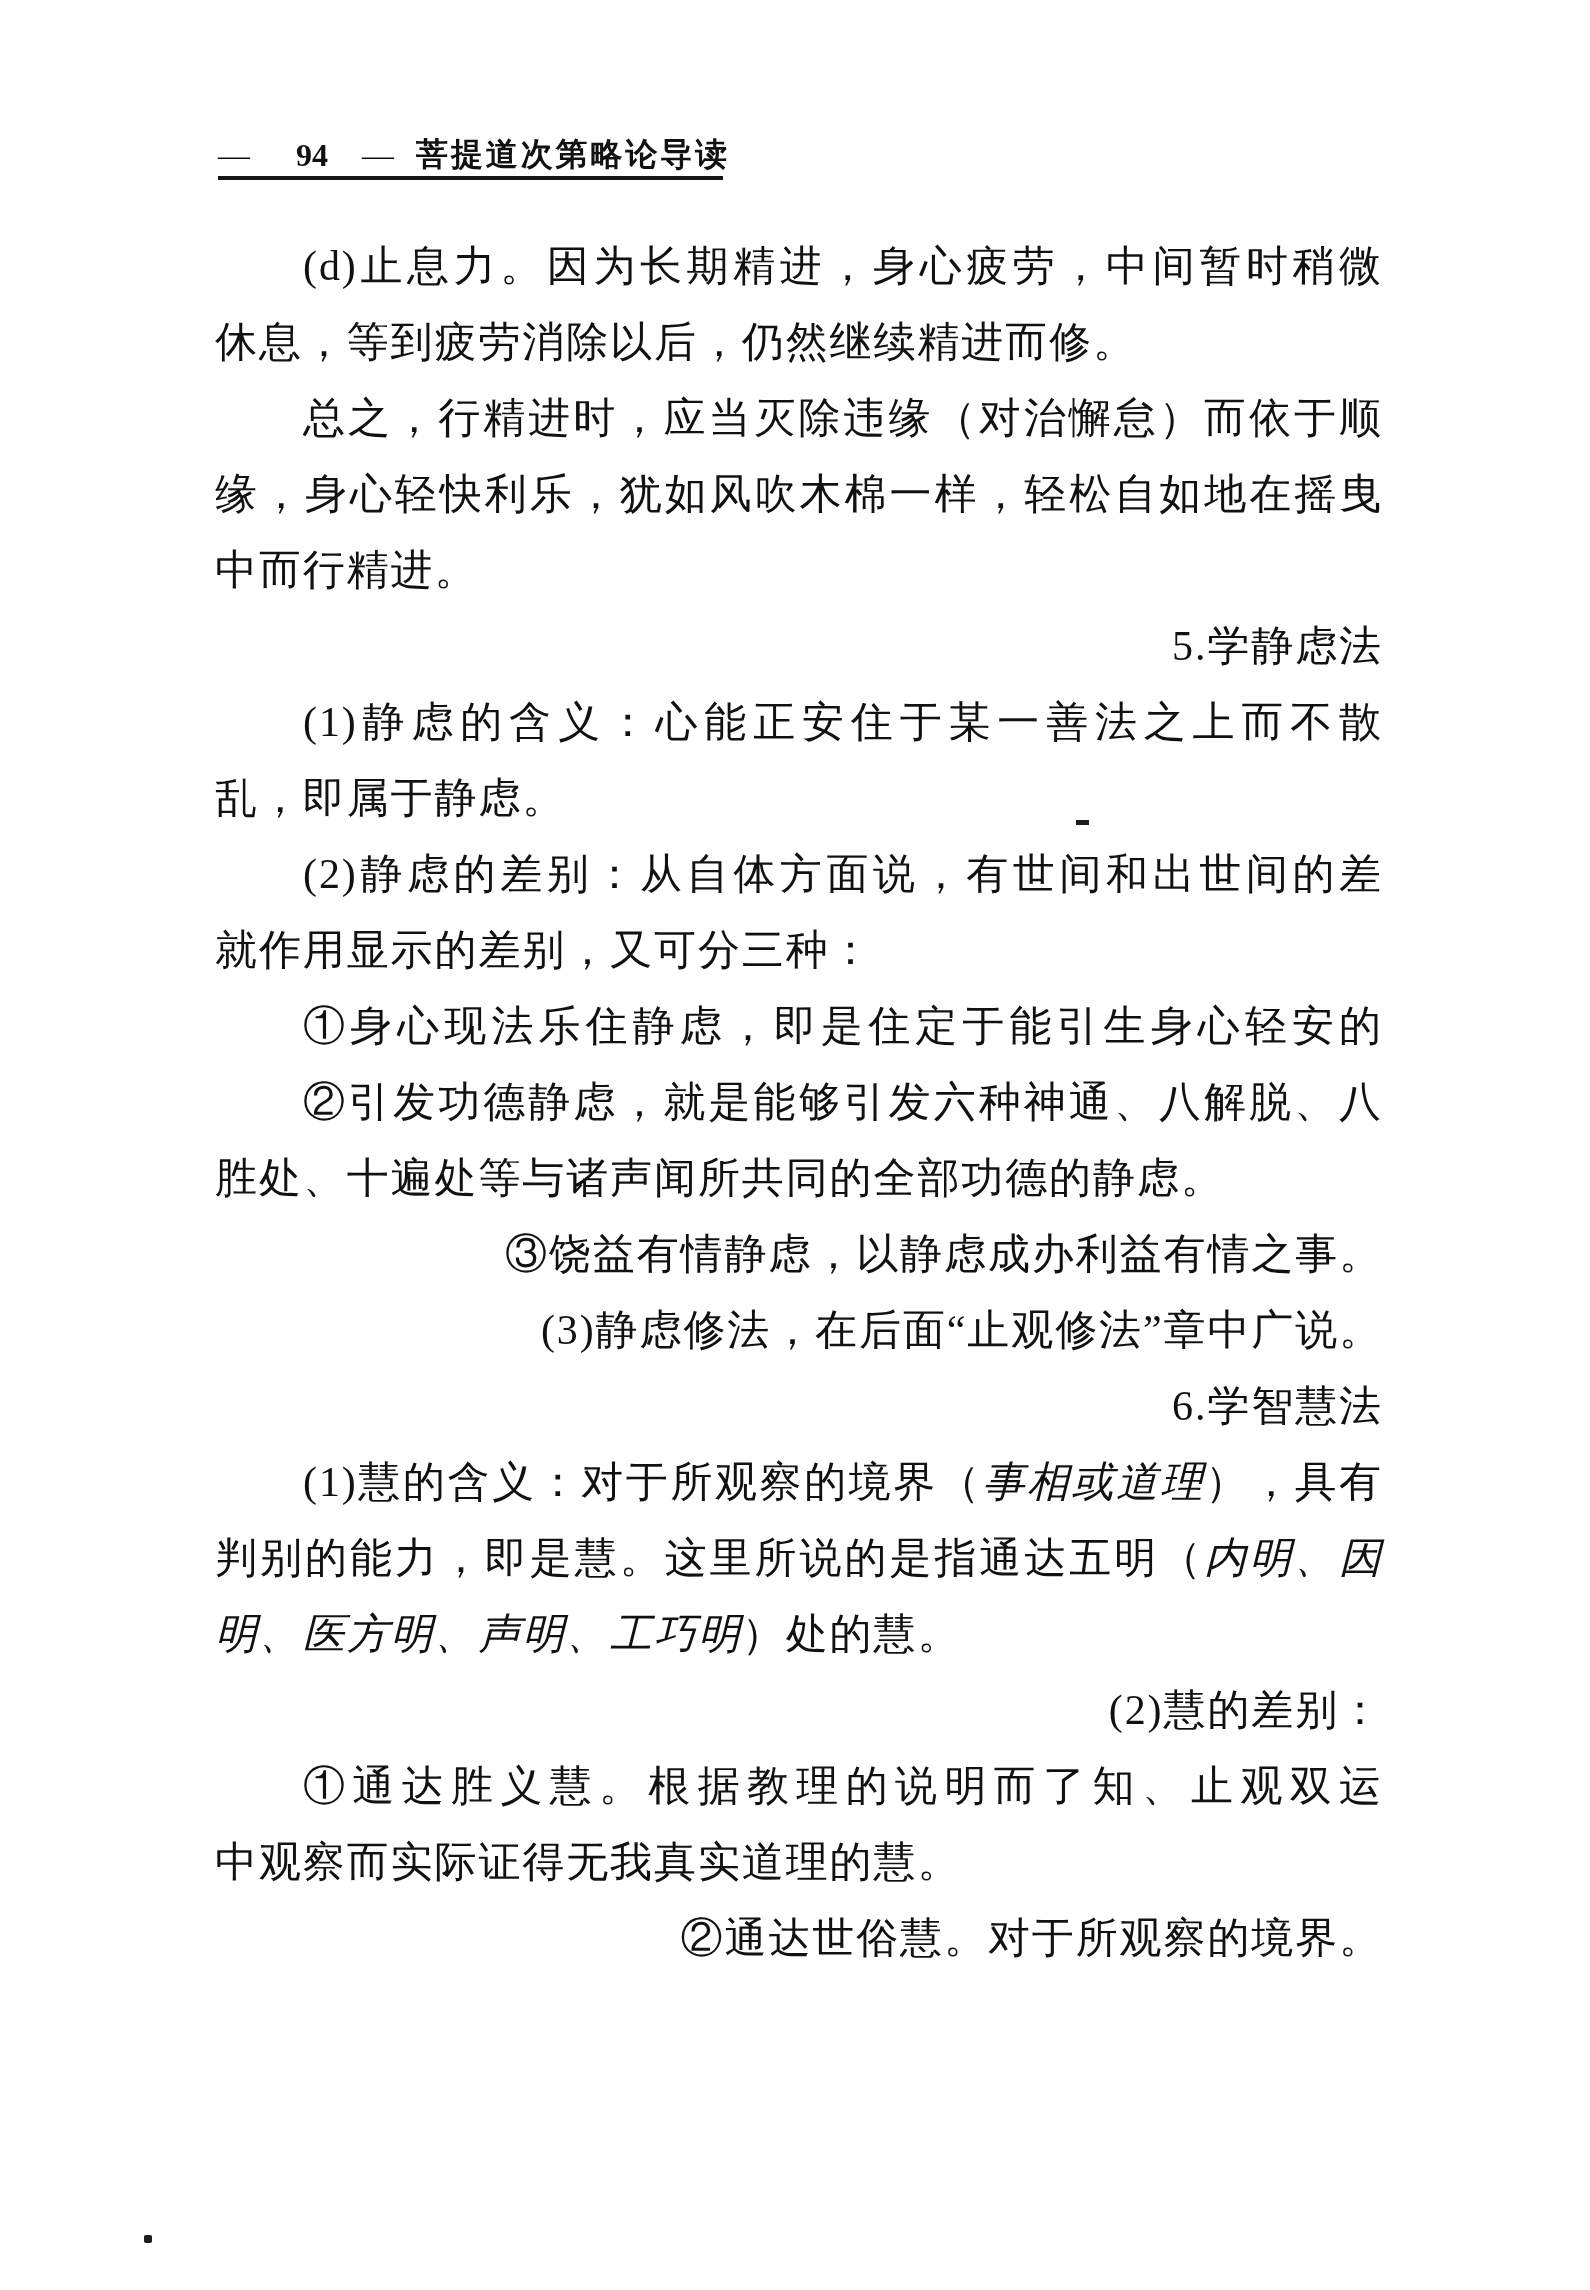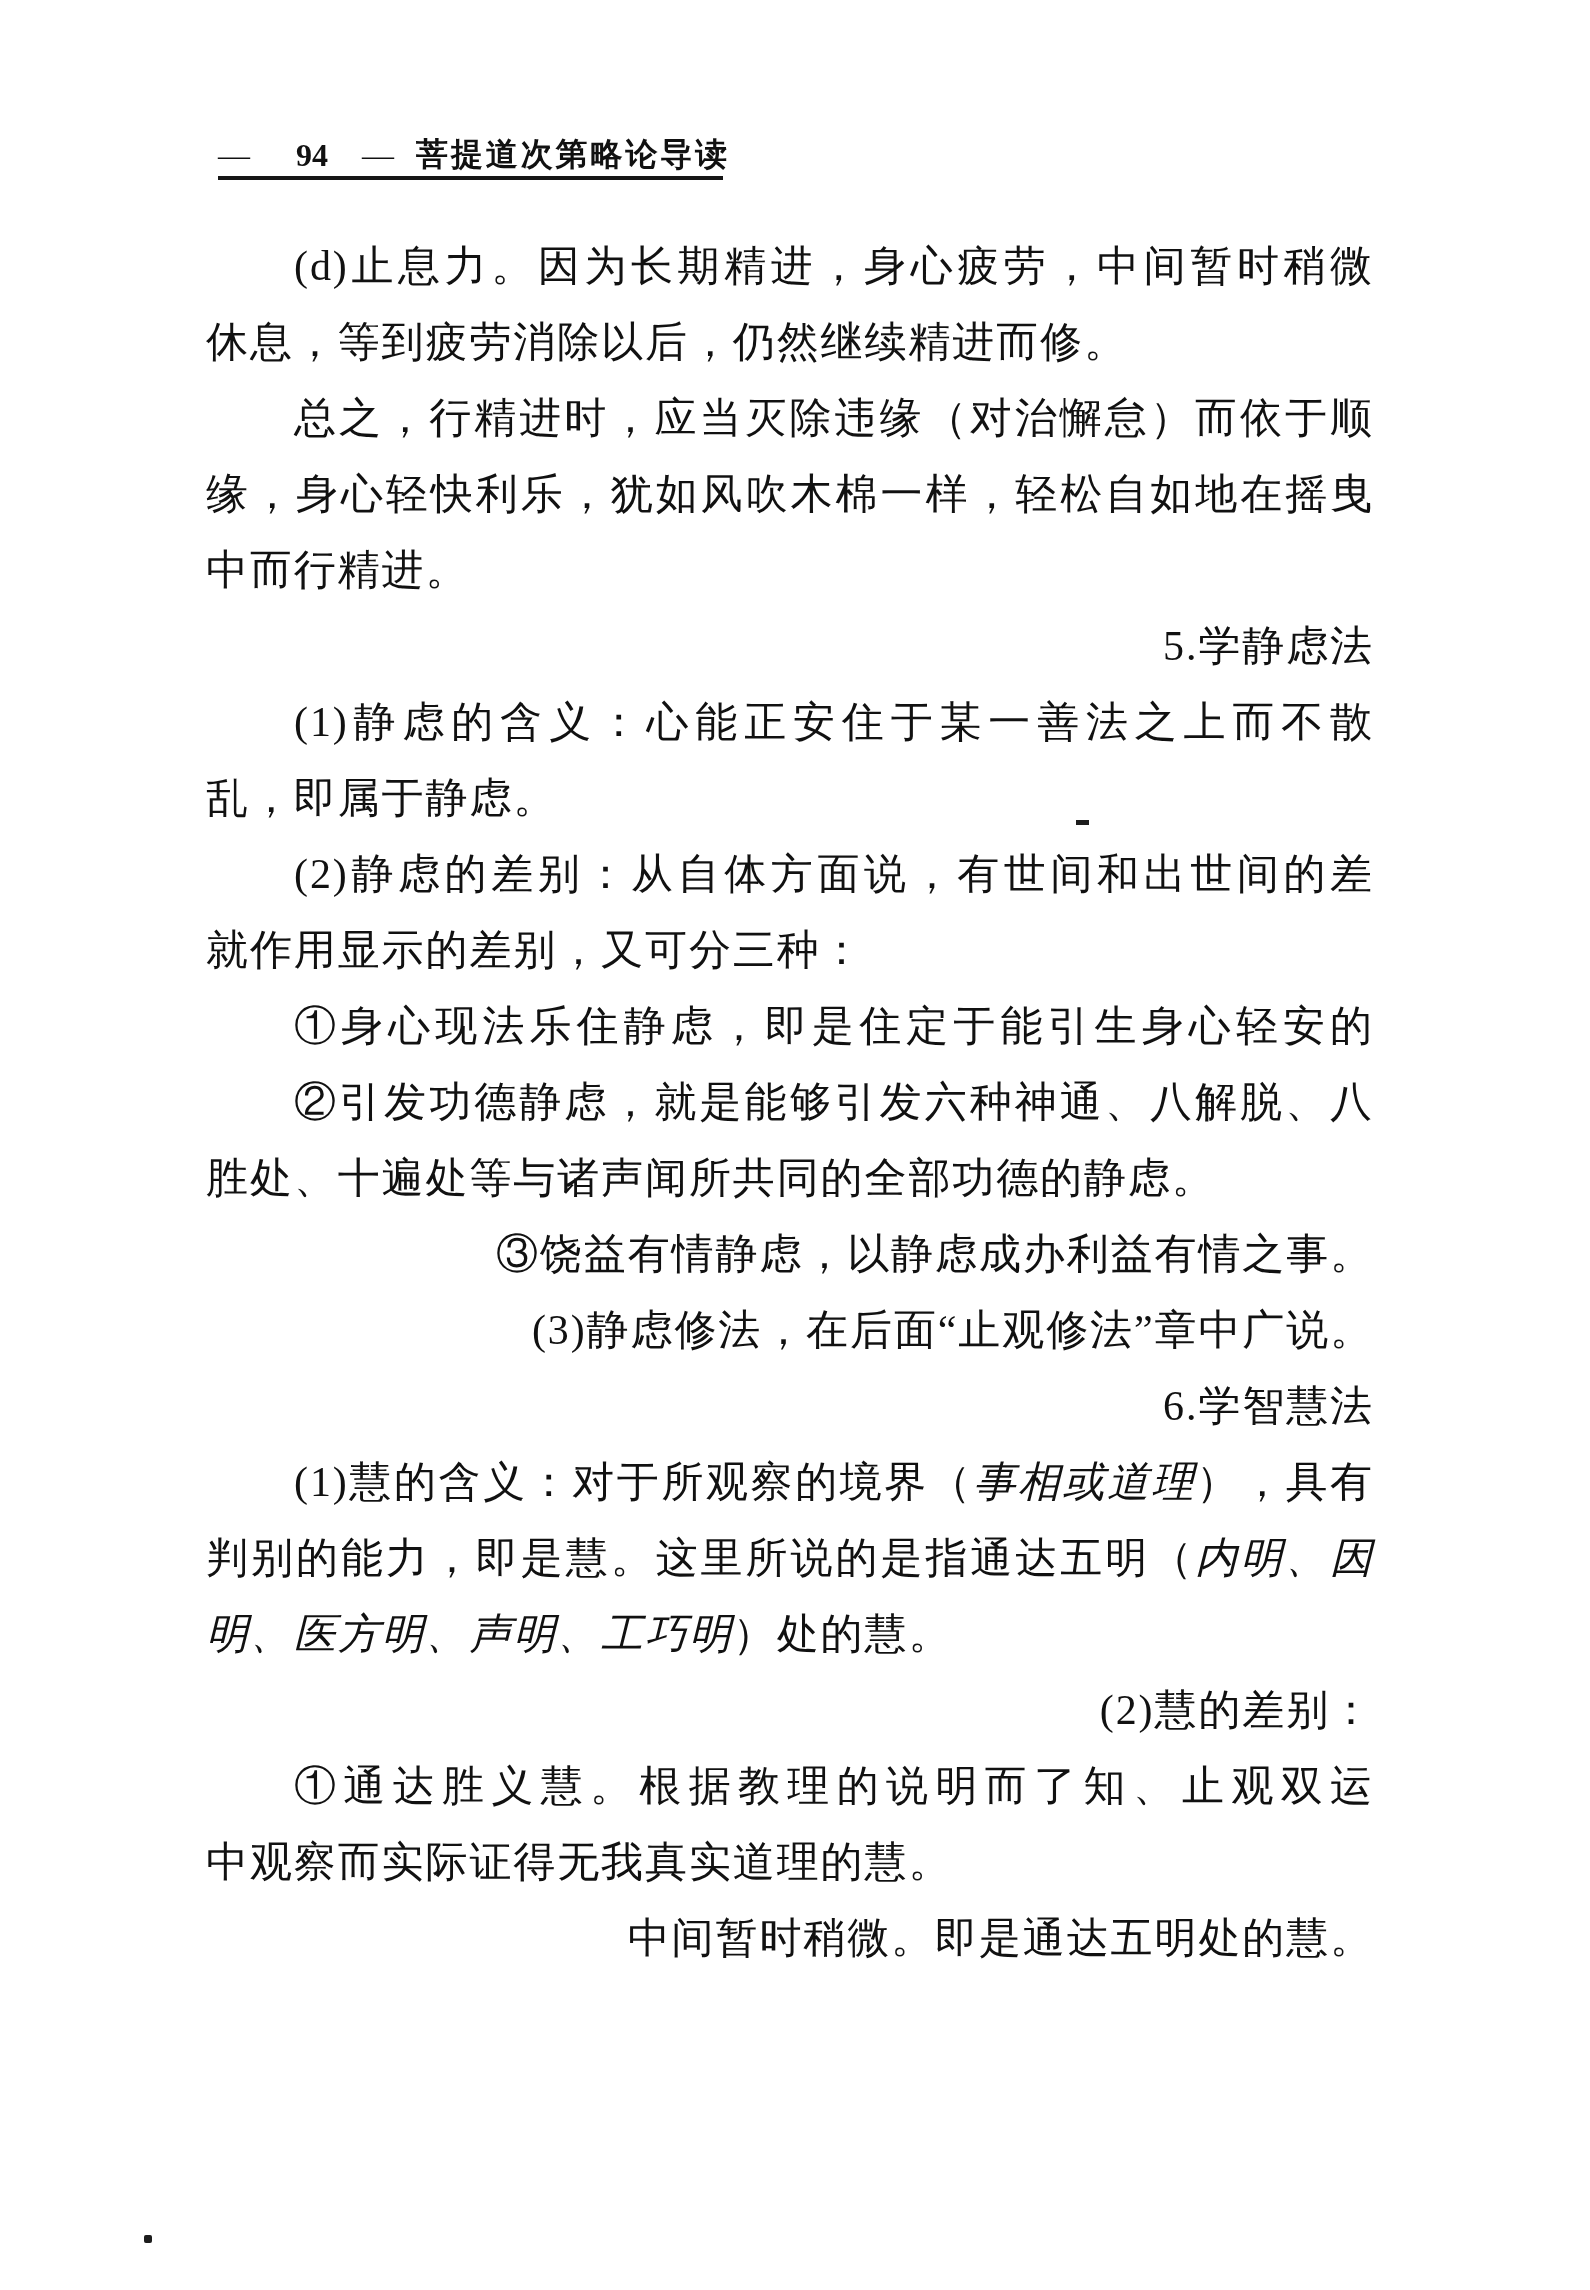--- a/index.html
+++ b/index.html
@@ -34,21 +34,21 @@
   .header-rule {
     position: absolute;
     left: 218px;
     top: 176px;
     width: 505px;
     height: 3.8px;
     background: #161616;
   }
   .body-text {
     position: absolute;
-    left: 206px;
+    left: 215px;
     top: 228px;
     width: 1168px;
   }
   .line {
     height: 76px;
     line-height: 76px;
     font-size: 42px;
     letter-spacing: 1.9px;
     white-space: nowrap;
     text-align: left;
@@ -108,20 +108,20 @@
       <div class="line"><span>胜处、十遍处等与诸声闻所共同的全部功德的静虑。</span></div>
       <div class="line indent"><span>③饶益有情静虑，以静虑成办利益有情之事。</span></div>
       <div class="line indent"><span>(3)静虑修法，在后面“止观修法”章中广说。</span></div>
       <div class="line indent"><span>6.学智慧法</span></div>
       <div class="line indent justify"><span>(1)慧的含义：对于所观察的境界（</span><span class="kai">事相或道理</span><span>），具有</span></div>
       <div class="line justify"><span>判别的能力，即是慧。这里所说的是指通达五明（</span><span class="kai">内明、因</span></div>
       <div class="line"><span class="kai">明、医方明、声明、工巧明</span><span>）处的慧。</span></div>
       <div class="line indent"><span>(2)慧的差别：</span></div>
       <div class="line indent justify"><span>①通达胜义慧。根据教理的说明而了知、止观双运</span></div>
       <div class="line"><span>中观察而实际证得无我真实道理的慧。</span></div>
-      <div class="line indent"><span>中间暂时稍微。即是通达五明处的慧。</span></div>
+      <div class="line indent"><span>②通达世俗慧。对于所观察的境界。</span></div>
     </div>
 
   <div class="mark-dash"></div>
   <div class="mark-dot"></div>
 
 </div>
 
 
 </body></html>

